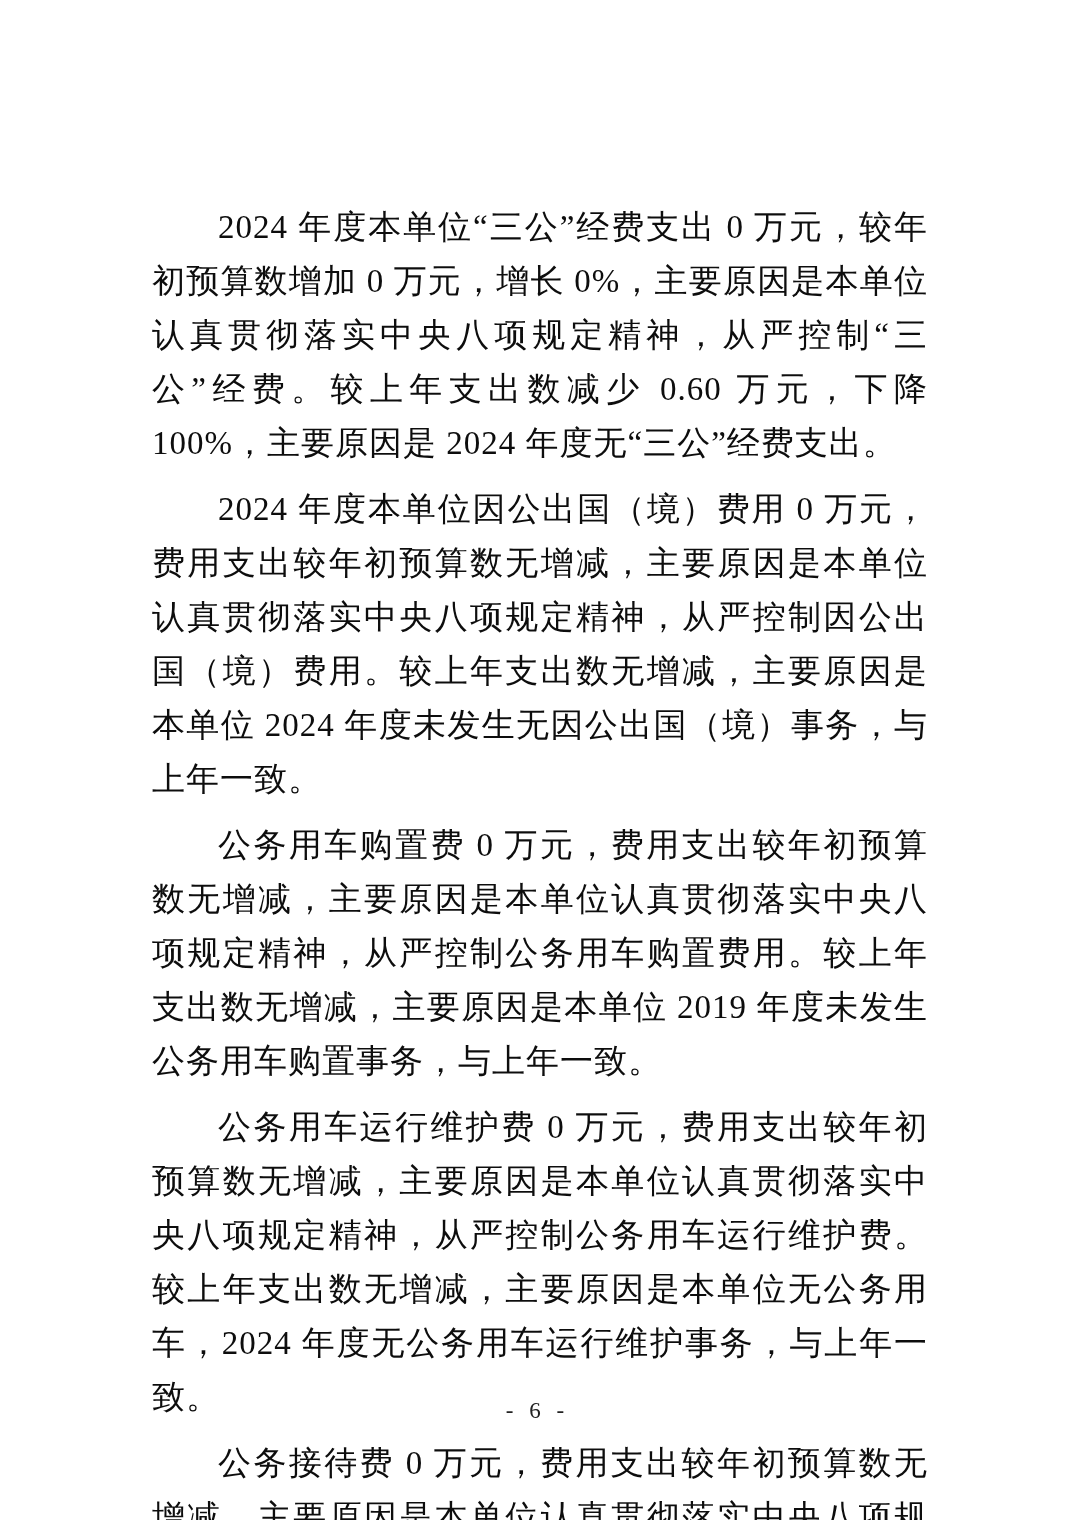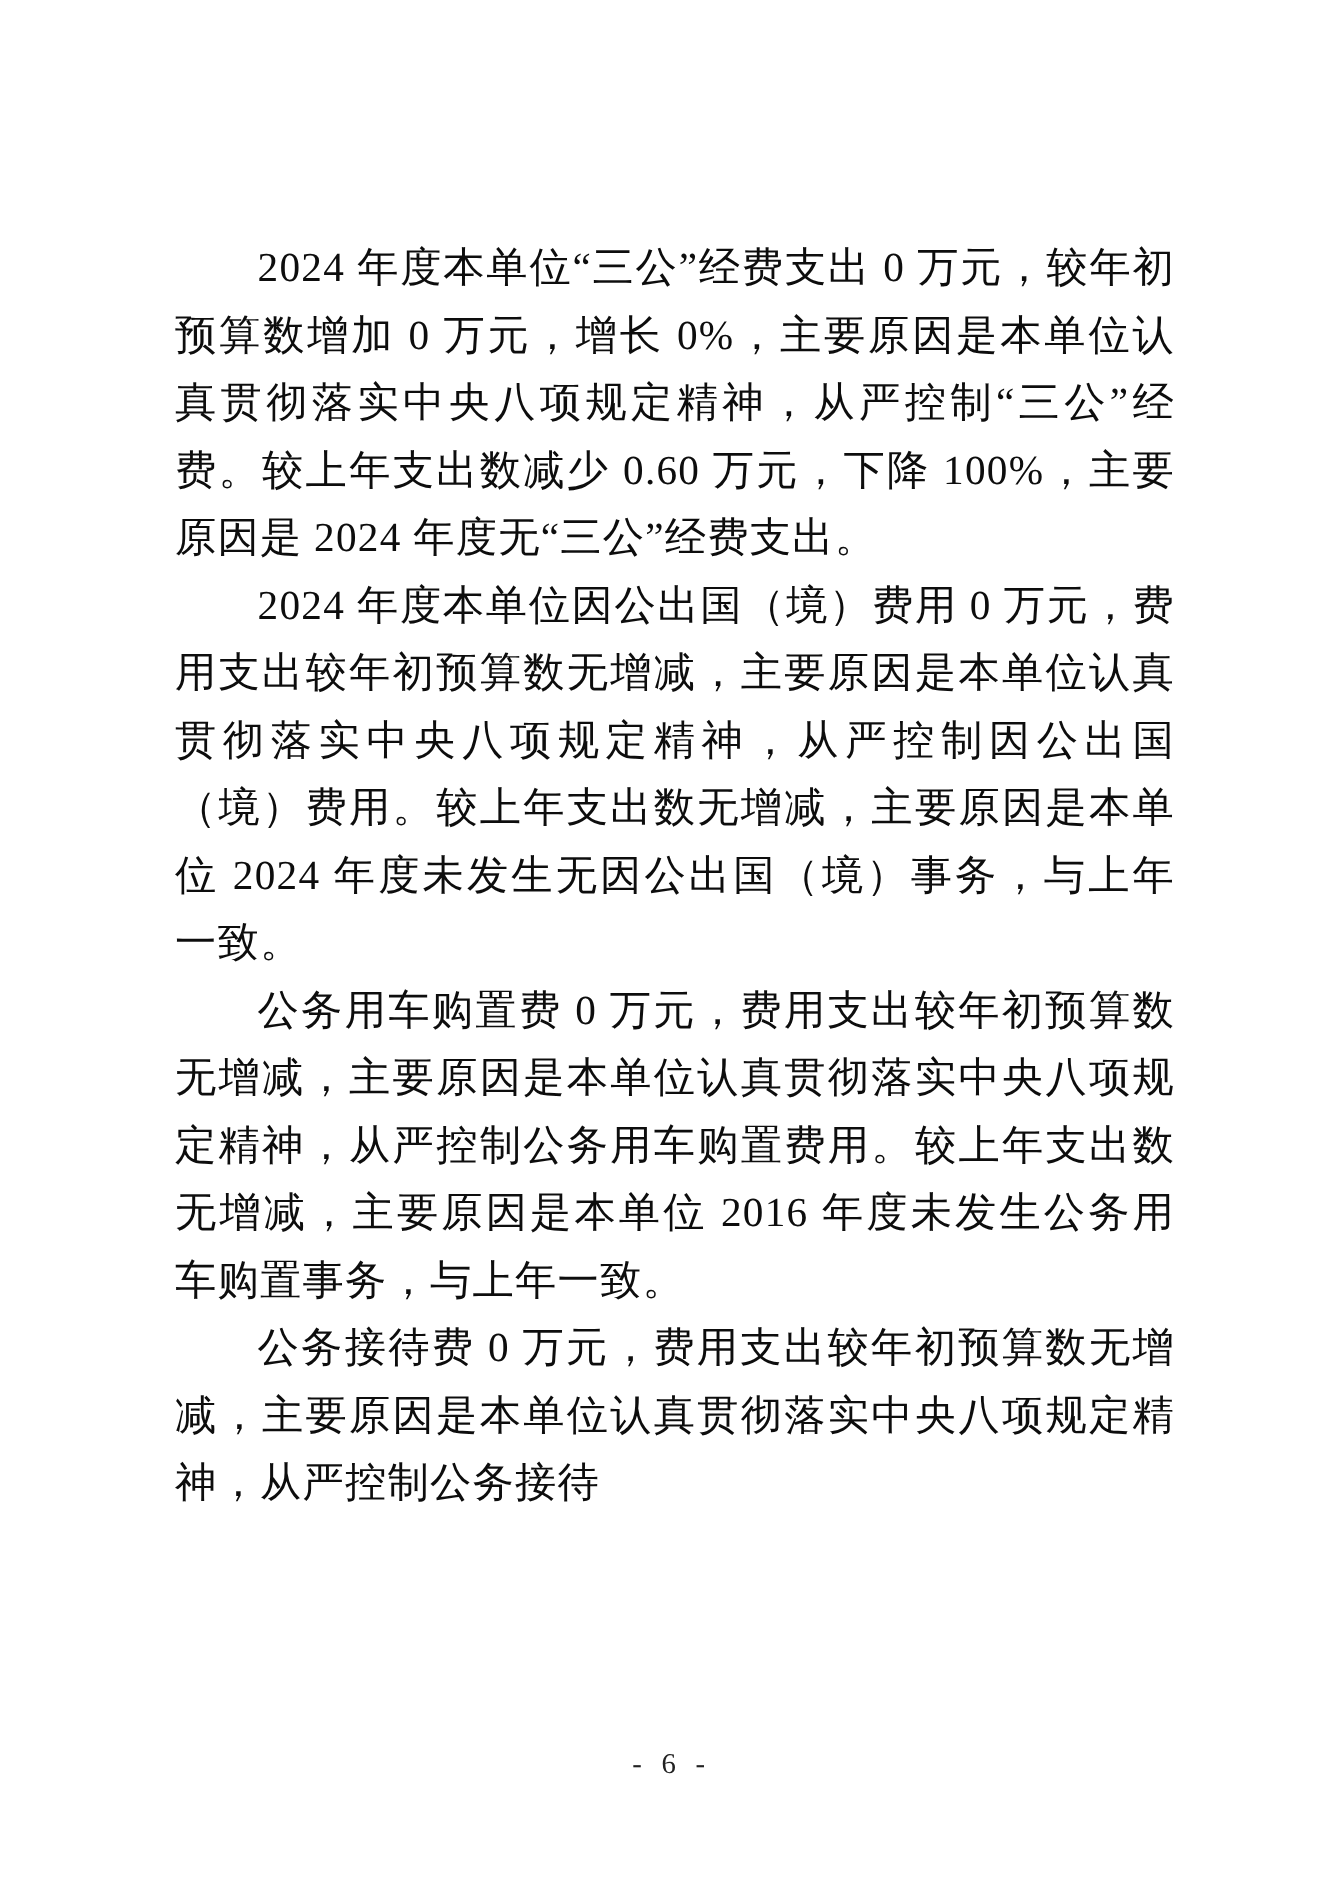--- a/index.html
+++ b/index.html
@@ -17,21 +17,21 @@
     color: #0d0d0d;
   }
   .doc {
     position: absolute;
     left: 140px;
     top: 188px;
     width: 800px;
   }
   .doc .body-para,
   .doc .section-heading {
-    margin: 0;
+    margin: 12px;
     font-size: 33px;
     line-height: 54px;
     text-align: justify;
     text-justify: inter-ideograph;
     text-indent: 2em;
     letter-spacing: 1px;
     font-weight: 400;
   }
   .doc .section-heading {
     font-weight: 700;
@@ -48,17 +48,18 @@
     color: #222222;
   }
 </style>
 </head>
 <body>
 
 <div class="page">
   <main class="doc">
     <p class="body-para">2024 年度本单位“三公”经费支出 0 万元，较年初预算数增加 0 万元，增长 0%，主要原因是本单位认真贯彻落实中央八项规定精神，从严控制“三公”经费。较上年支出数减少 0.60 万元，下降 100%，主要原因是 2024 年度无“三公”经费支出。</p>
     <p class="body-para">2024 年度本单位因公出国（境）费用 0 万元，费用支出较年初预算数无增减，主要原因是本单位认真贯彻落实中央八项规定精神，从严控制因公出国（境）费用。较上年支出数无增减，主要原因是本单位 2024 年度未发生无因公出国（境）事务，与上年一致。</p>
-    <p class="body-para">公务用车购置费 0 万元，费用支出较年初预算数无增减，主要原因是本单位认真贯彻落实中央八项规定精神，从严控制公务用车购置费用。较上年支出数无增减，主要原因是本单位 2016 年度未发生公务用车购置事务，与上年一致。</p>
+    <p class="body-para">公务用车购置费 0 万元，费用支出较年初预算数无增减，主要原因是本单位认真贯彻落实中央八项规定精神，从严控制公务用车购置费用。较上年支出数无增减，主要原因是本单位 2019 年度未发生公务用车购置事务，与上年一致。</p>
+    <p class="body-para">公务用车运行维护费 0 万元，费用支出较年初预算数无增减，主要原因是本单位认真贯彻落实中央八项规定精神，从严控制公务用车运行维护费。较上年支出数无增减，主要原因是本单位无公务用车，2024 年度无公务用车运行维护事务，与上年一致。</p>
     <p class="body-para">公务接待费 0 万元，费用支出较年初预算数无增减，主要原因是本单位认真贯彻落实中央八项规定精神，从严控制公务接待</p>
   </main>
   <footer class="page-number">- 6 -</footer>
 </div>
 
 </body></html>

